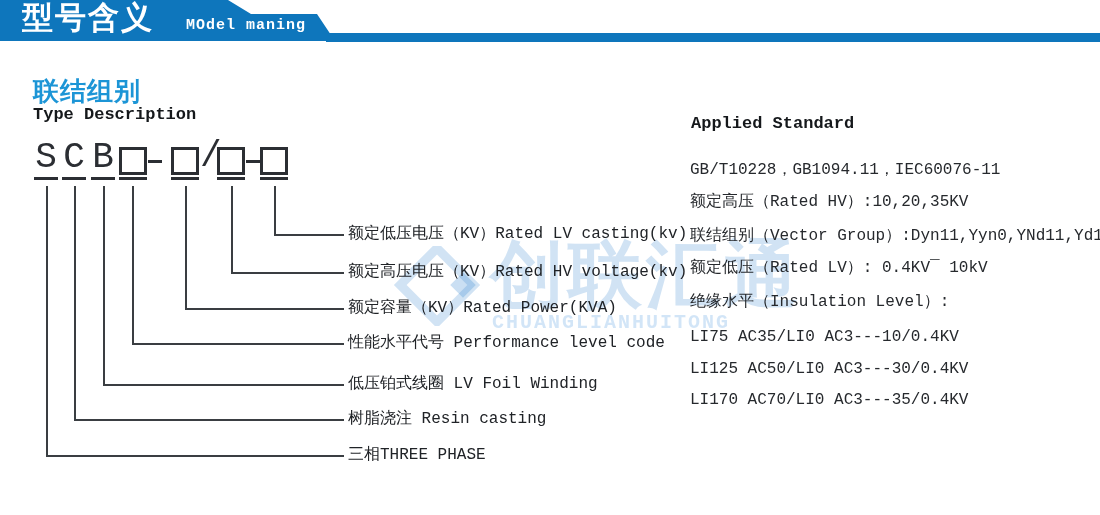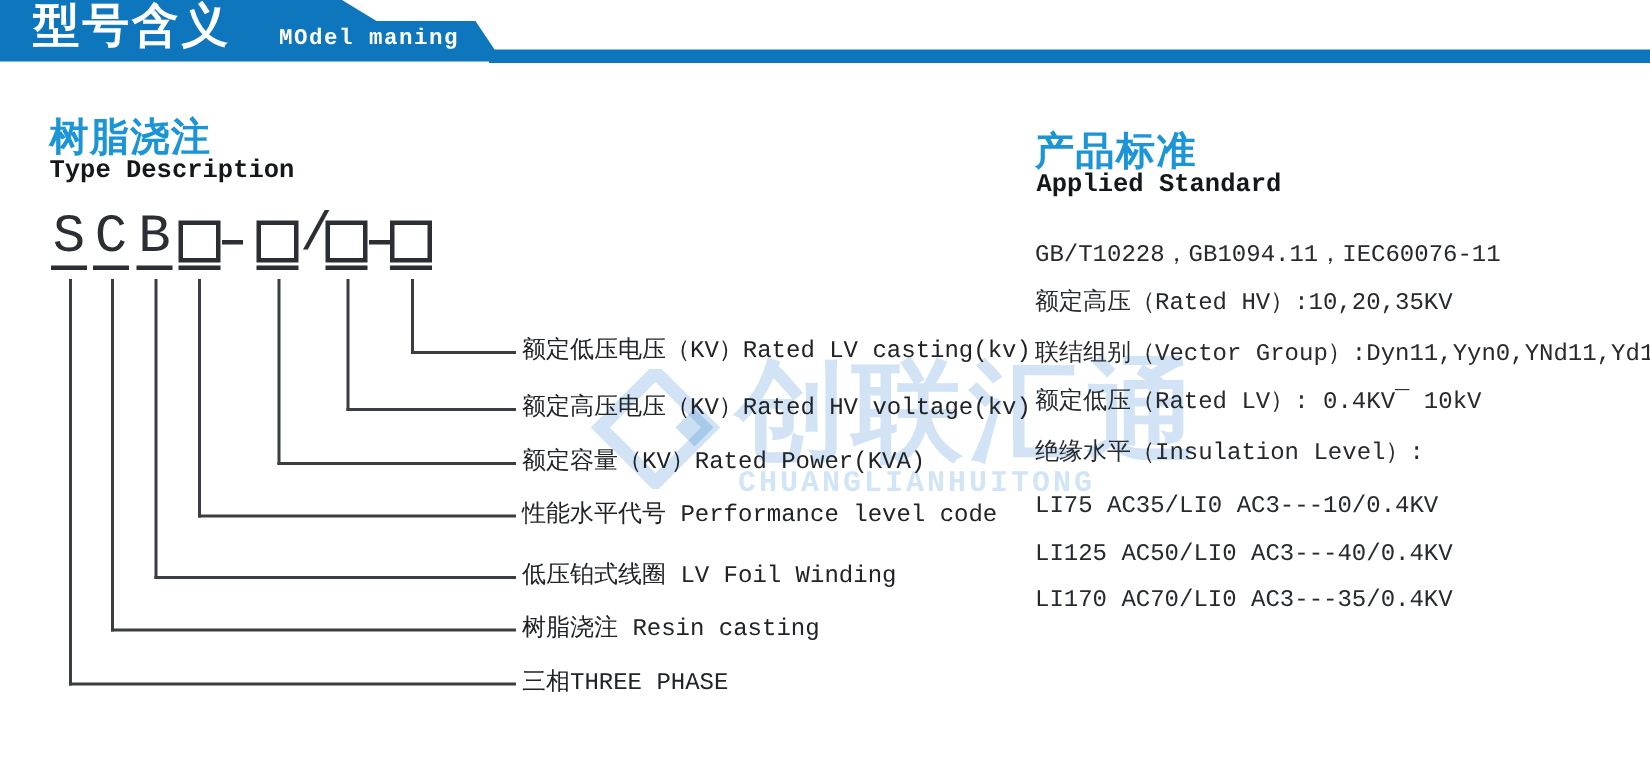--- a/index.html
+++ b/index.html
@@ -44,21 +44,21 @@
   <div class="hdr-title">型号含义</div>
   <div class="hdr-sub">MOdel maning</div>
 
   <svg class="wm" style="left:392px;top:246px;" width="96" height="80">
     <rect x="19" y="13" width="52" height="52" transform="rotate(45 45 39)" fill="none" stroke="rgba(45,128,206,0.22)" stroke-width="9"></rect>
     <rect x="62" y="30" width="18" height="18" transform="rotate(45 71 39)" fill="rgba(45,128,206,0.25)"></rect>
   </svg>
   <div class="wm wm-cn">创联汇通</div>
   <div class="wm wm-en">CHUANGLIANHUITONG</div>
 
-  <div class="sec-title" style="left:33px;top:74px;">树脂浇注</div>
+  <div class="sec-title" style="left:33px;top:74px;">联结组别</div>
   <div class="sec-sub" style="left:33px;top:105px;">Type Description</div>
 
   <div class="code-letter" style="left:46px;">S</div>
   <div class="code-letter" style="left:74px;">C</div>
   <div class="code-letter" style="left:103px;">B</div>
   <div class="code-box" style="left:119px;"></div>
   <div class="code-dash" style="left:148px;"></div>
   <div class="code-box" style="left:171px;"></div>
   <div class="code-slash" style="left:200px;">/</div>
   <div class="code-box" style="left:217px;"></div>
@@ -82,25 +82,24 @@
   <div class="connector" style="left:46px;top:186px;width:296px;height:269px;"></div>
 
   <div class="diagram-label" style="top:223px;">额定低压电压（KV）Rated LV casting(kv)</div>
   <div class="diagram-label" style="top:261px;">额定高压电压（KV）Rated HV voltage(kv)</div>
   <div class="diagram-label" style="top:297px;">额定容量（KV）Rated Power(KVA)</div>
   <div class="diagram-label" style="top:332px;">性能水平代号 Performance level code</div>
   <div class="diagram-label" style="top:373px;">低压铂式线圈 LV Foil Winding</div>
   <div class="diagram-label" style="top:408px;">树脂浇注 Resin casting</div>
   <div class="diagram-label" style="top:444px;">三相THREE PHASE</div>
 
-  <div class="sec-title" style="left:690px;top:83px;">产品标准</div>
   <div class="sec-sub" style="left:691px;top:114px;">Applied Standard</div>
 
   <div class="std-line" style="top:159px;">GB/T10228，GB1094.11，IEC60076-11</div>
   <div class="std-line" style="top:191px;">额定高压（Rated HV）:10,20,35KV</div>
   <div class="std-line" style="top:225px;">联结组别（Vector Group）:Dyn11,Yyn0,YNd11,Yd11</div>
   <div class="std-line" style="top:257px;">额定低压（Rated LV）: 0.4KV¯ 10kV</div>
   <div class="std-line" style="top:291px;">绝缘水平（Insulation Level）:</div>
   <div class="std-line" style="top:326px;">LI75 AC35/LI0 AC3---10/0.4KV</div>
-  <div class="std-line" style="top:358px;">LI125 AC50/LI0 AC3---40/0.4KV</div>
+  <div class="std-line" style="top:358px;">LI125 AC50/LI0 AC3---30/0.4KV</div>
   <div class="std-line" style="top:389px;text-align:right;">LI170 AC70/LI0 AC3---35/0.4KV</div>
 
 </div>
 
 </body></html>

